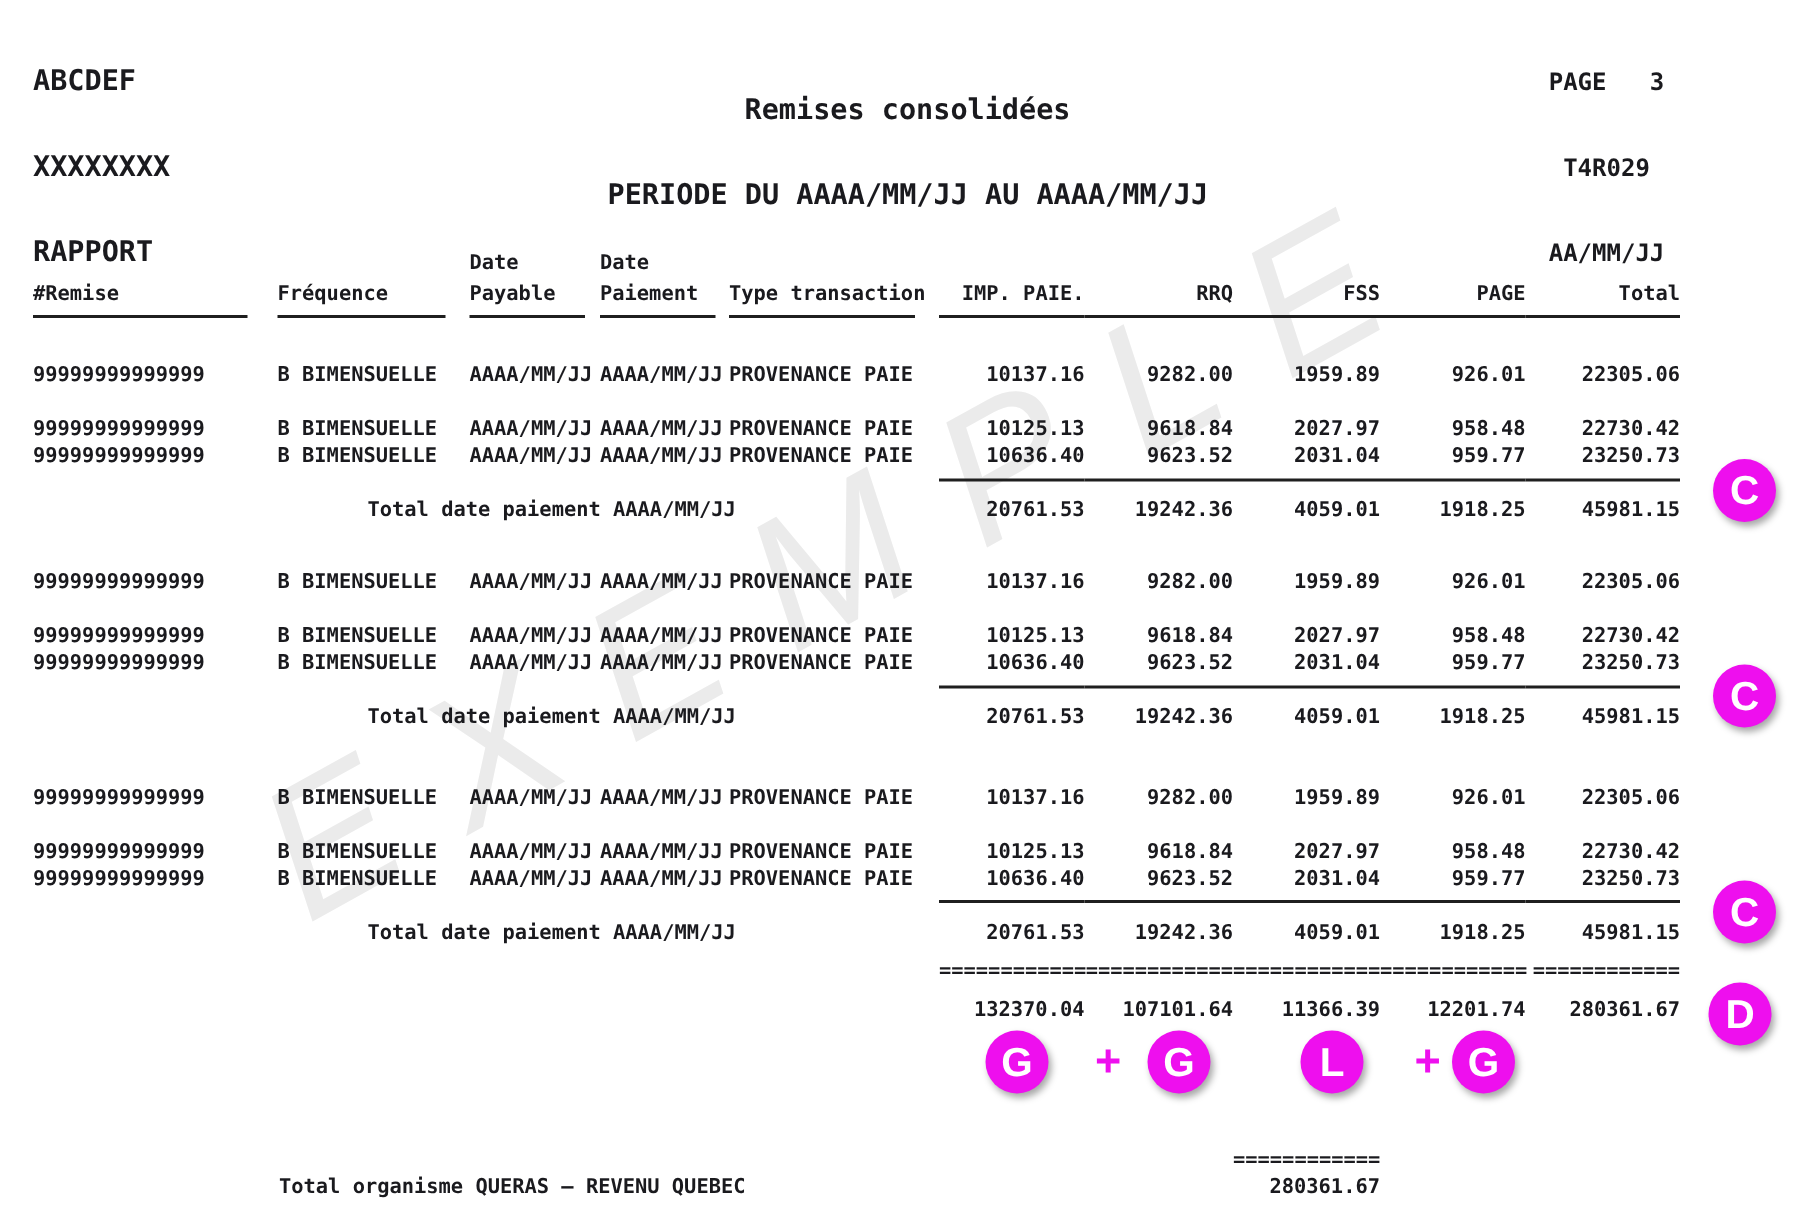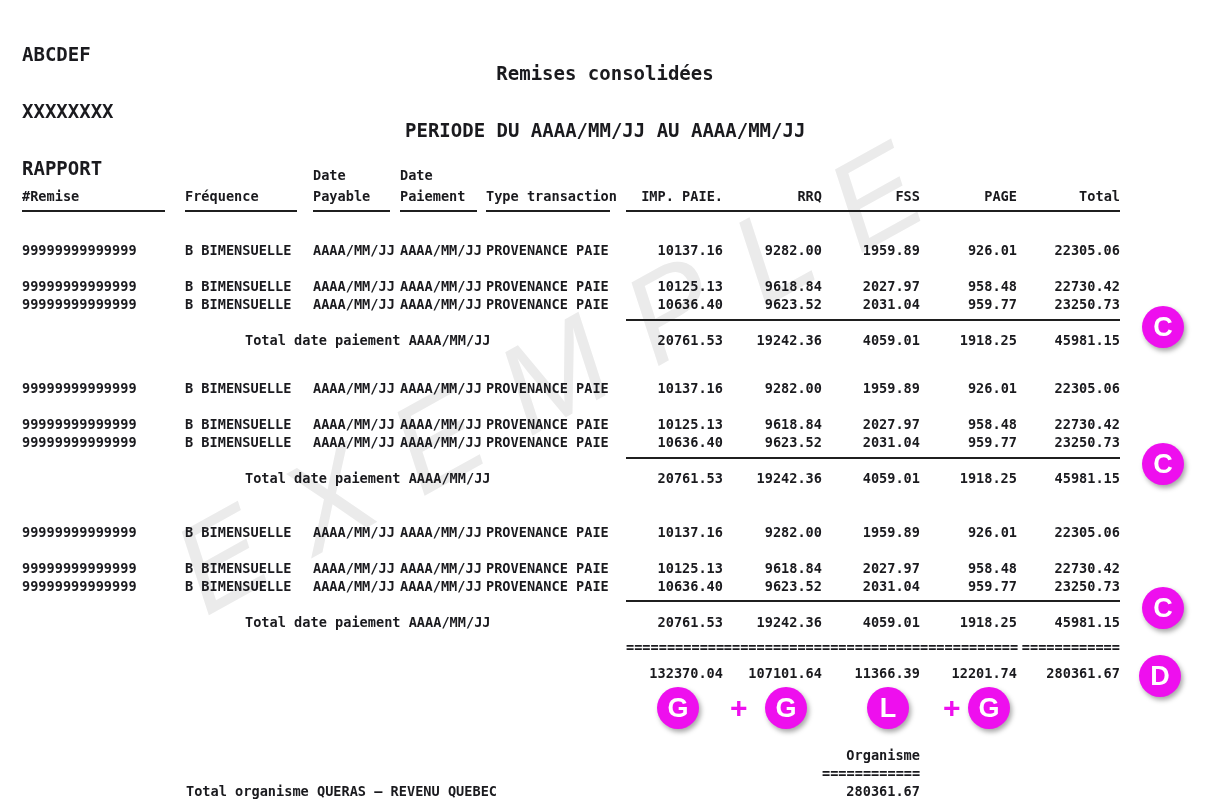--- a/index.html
+++ b/index.html
@@ -41,20 +41,25 @@
   <div id="watermark">EXEMPLE</div>
 
   <div class="hblock pre" id="hdr-center">
     <div>Remises consolidées</div>
     <div>PERIODE DU AAAA/MM/JJ AU AAAA/MM/JJ</div>
   </div>
   <div class="hblock pre" id="hdr-left">
     <div>ABCDEF</div>
     <div>XXXXXXXX</div>
     <div>RAPPORT</div>
+  </div>
+  <div class="hblock pre" id="hdr-right">
+    <div>PAGE   3</div>
+    <div>T4R029</div>
+    <div>AA/MM/JJ</div>
   </div>
 
 
   <div class="trow" style="top:166px">
     <div class="c" style="grid-column:3">Date</div>
     <div class="c" style="grid-column:4">Date</div>
   </div>
   <div class="trow" style="top:187px">
     <div class="c" style="grid-column:1">#Remise</div>
     <div class="c" style="grid-column:2">Fréquence</div>
@@ -106,23 +111,20 @@
     <div class="c num" style="grid-column:10">============</div>
   </div>
   <div class="trow" style="top:664px">
     <div class="c num" style="grid-column:6">132370.04</div>
     <div class="c num" style="grid-column:7">107101.64</div>
     <div class="c num" style="grid-column:8">11366.39</div>
     <div class="c num" style="grid-column:9">12201.74</div>
     <div class="c num" style="grid-column:10">280361.67</div>
   </div>
 
-  <div class="trow" style="top:746px">
-    <div class="c num" style="grid-column:8">Organisme</div>
-  </div>
   <div class="trow" style="top:764px">
     <div class="c num" style="grid-column:8">============</div>
   </div>
   <div class="trow" style="top:782px">
     <div class="c tlabel2" style="grid-column:1 / span 5">Total organisme QUERAS – REVENU QUEBEC</div>
     <div class="c num" style="grid-column:8">280361.67</div>
   </div>
 
   <div class="circle" style="left:1142px;top:306px">C</div>
   <div class="circle" style="left:1142px;top:443px">C</div>

